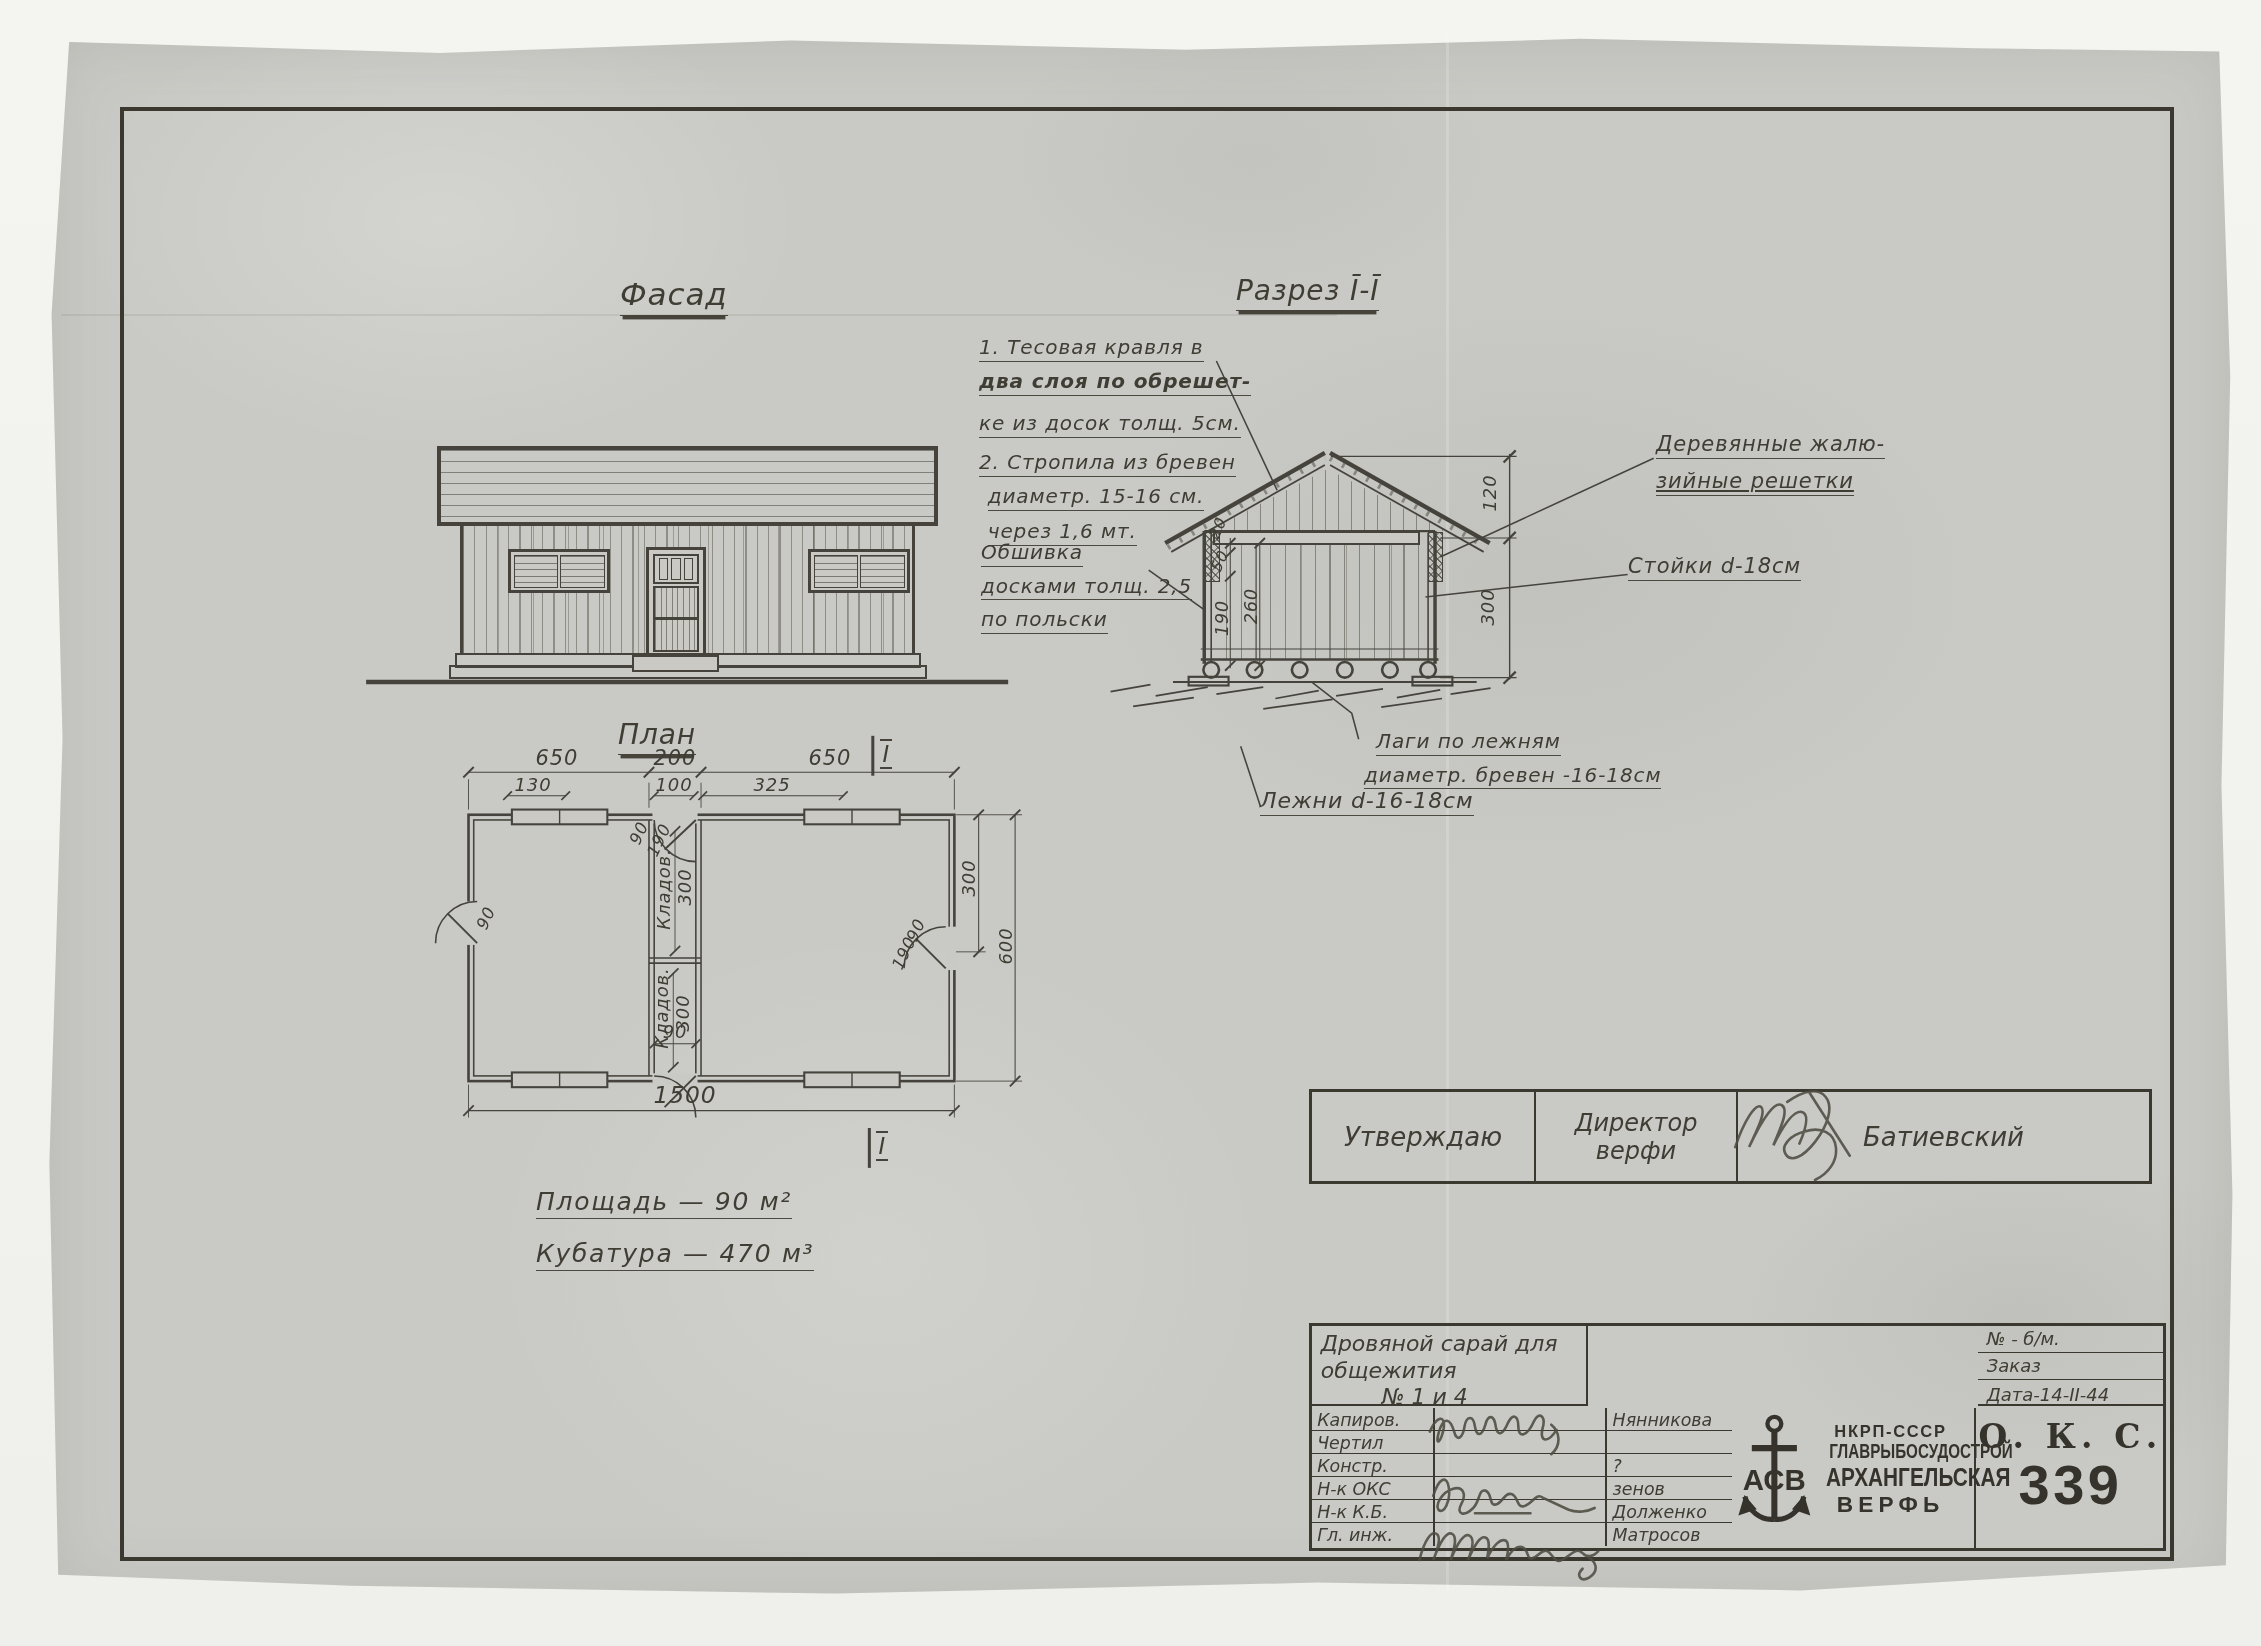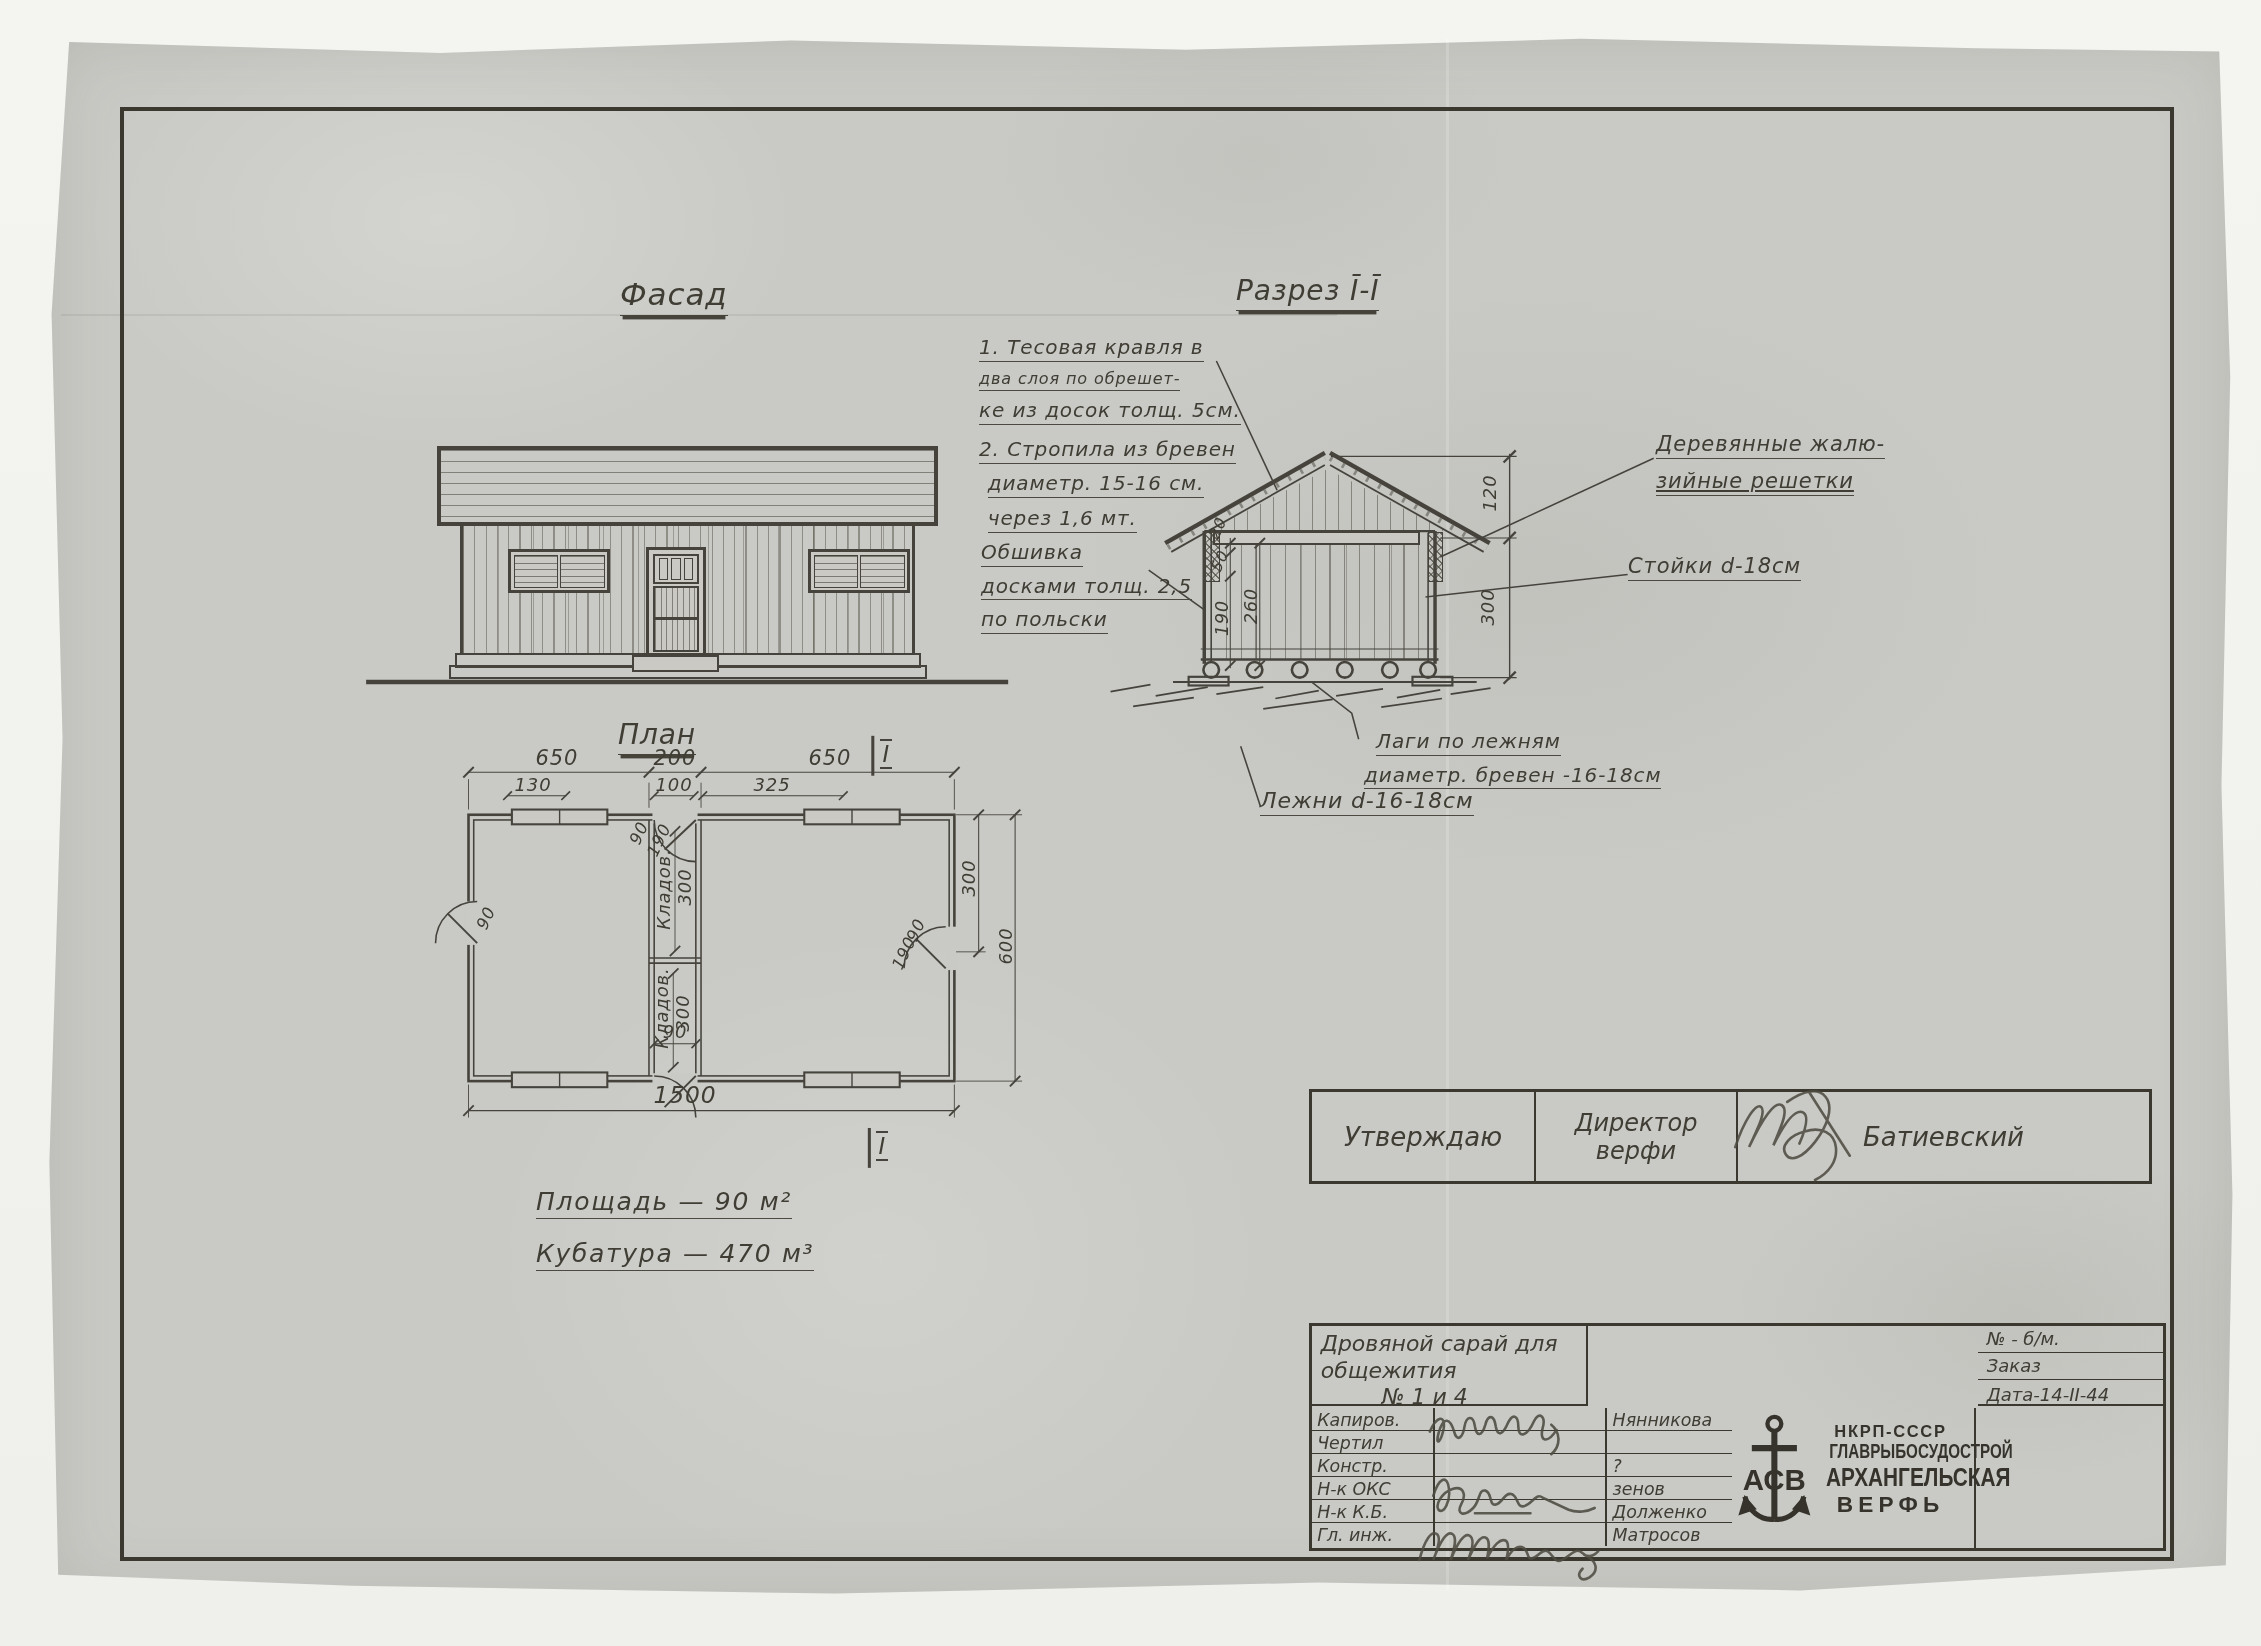--- a/index.html
+++ b/index.html
@@ -271,21 +271,21 @@
       </g>
     </g>
   </svg>
 
   <div class="t dbl" style="left:620px;top:276px;font-size:31px;">Фасад</div>
   <div class="t dbl" style="left:1236px;top:274px;font-size:28px;">Разрез Ī-Ī</div>
   <div class="t dbl" style="left:618px;top:718px;font-size:28px;">План</div>
 
   <div class="abs" style="left:979px;top:335px;">
     <div class="t ul" style="position:relative;font-size:20px;margin-bottom:7.8px;display:table;">1. Тесовая кравля в</div>
-    <div class="t ul" style="position:relative;font-size:16px;margin-bottom:7px;display:table;">два слоя по обрешет-</div>
+    <div class="t ul" style="position:relative;font-size:20px;margin-bottom:15px;display:table;font-weight:bold;">два слоя по обрешет-</div>
     <div class="t ul" style="position:relative;font-size:20px;margin-bottom:12px;display:table;">ке из досок толщ. 5см.</div>
     <div class="t ul" style="position:relative;font-size:20px;margin-bottom:7.8px;display:table;">2. Стропила из бревен</div>
     <div class="t ul" style="position:relative;font-size:20px;margin-bottom:7.8px;display:table;margin-left:8.7px;">диаметр. 15-16 см.</div>
     <div class="t ul" style="position:relative;font-size:20px;display:table;margin-left:8.7px;">через 1,6 мт.</div>
   </div>
 
   <div class="abs" style="left:981px;top:540px;">
     <div class="t ul" style="position:relative;font-size:20px;margin-bottom:7px;display:table;">Обшивка</div>
     <div class="t ul" style="position:relative;font-size:20px;margin-bottom:7px;display:table;">досками толщ. 2,5</div>
     <div class="t ul" style="position:relative;font-size:20px;display:table;">по польски</div>
@@ -412,20 +412,24 @@
         <text x="44" y="92" text-anchor="middle" font-size="34" font-weight="bold" fill="#35332b">АСВ</text>
       </svg>
       <div style="position:absolute;left:78px;top:14px;width:161px;">
         <div class="org-line" style="font-size:16.5px;letter-spacing:1.7px;">НКРП-СССР</div>
         <div class="org-line" style="font-size:20px;transform:scaleX(.76);transform-origin:center;">ГЛАВРЫБОСУДОСТРОЙ</div>
         <div class="org-line" style="font-size:26px;transform:scaleX(.8);transform-origin:center;">АРХАНГЕЛЬСКАЯ</div>
         <div class="org-line" style="font-size:22.6px;letter-spacing:5.2px;">ВЕРФЬ</div>
       </div>
     </div>
 
+    <div class="tb-abs" style="left:666px;top:82px;width:185px;height:140px;text-align:center;">
+      <div style="font-family:'DejaVu Serif',serif;font-weight:bold;font-size:33px;letter-spacing:5.2px;color:#35332b;margin-top:8.7px;">О. К. С.</div>
+      <div style="font-family:'Liberation Sans',sans-serif;font-weight:bold;font-size:56px;letter-spacing:3.5px;color:#35332b;line-height:1.05;">339</div>
+    </div>
   </div>
 
   <svg class="abs" style="left:0;top:0;z-index:6;" width="2261" height="1646" viewBox="0 0 2606 1897">
     <g stroke="#4e4c42" stroke-width="3" fill="none" opacity=".88" stroke-linecap="round">
       <path d="M2000,1322 c10,-30 24,-52 30,-46 c6,6 -6,28 -14,46 c16,-34 30,-54 38,-48 c8,6 -2,26 -10,46 c14,-28 26,-42 34,-38 c8,4 2,22 -4,36 M2060,1270 c20,-14 36,-16 44,-6 c10,12 2,34 -12,52 c-14,18 -28,24 -34,14 c-6,-10 6,-22 22,-26 c20,-6 34,2 36,18 c2,16 -8,30 -24,38 M2086,1260 l46,72"></path>
       <path d="M1648,1650 c8,-18 18,-20 16,-4 c-3,16 -10,22 -6,6 c6,-22 14,-16 18,-2 c3,12 10,8 12,-6 c2,-12 10,-14 12,0 c2,12 8,12 12,-2 c3,-12 10,-12 12,2 c2,12 8,10 14,-4 c6,-12 12,-8 12,4 c0,14 10,12 18,-6 c6,-12 14,-6 10,8 c-4,16 6,18 16,2 m-6,-6 c10,8 12,24 0,34"></path>
       <path d="M1652,1724 c6,-20 16,-26 18,-8 c2,14 -6,30 -12,24 c-4,-6 4,-20 16,-24 c14,-4 16,8 10,18 c-6,12 4,14 14,4 c8,-8 6,-22 14,-20 c8,2 4,18 12,16 c8,-2 10,-14 18,-12 c8,2 6,16 14,14 c10,-2 14,-16 22,-10 l30,14 c10,4 22,2 30,-2 M1700,1744 h64"></path>
       <path d="M1636,1798 c6,-24 14,-34 20,-30 c6,4 0,20 -4,30 c8,-22 16,-34 22,-30 c6,4 2,18 -2,30 c8,-20 16,-32 22,-28 c6,4 2,18 -2,28 c8,-18 14,-28 20,-26 c6,2 4,14 2,24 c8,-16 16,-24 22,-20 c4,4 2,14 0,22 c6,-12 14,-18 20,-14 c6,4 4,14 10,12 c8,-2 12,-12 18,-8 c6,4 8,14 16,10 c10,-4 16,-16 24,-8 c6,6 12,4 18,-2 m-16,4 c14,6 18,18 6,26 c-10,6 -16,-2 -8,-10"></path>
     </g>
   </svg>

